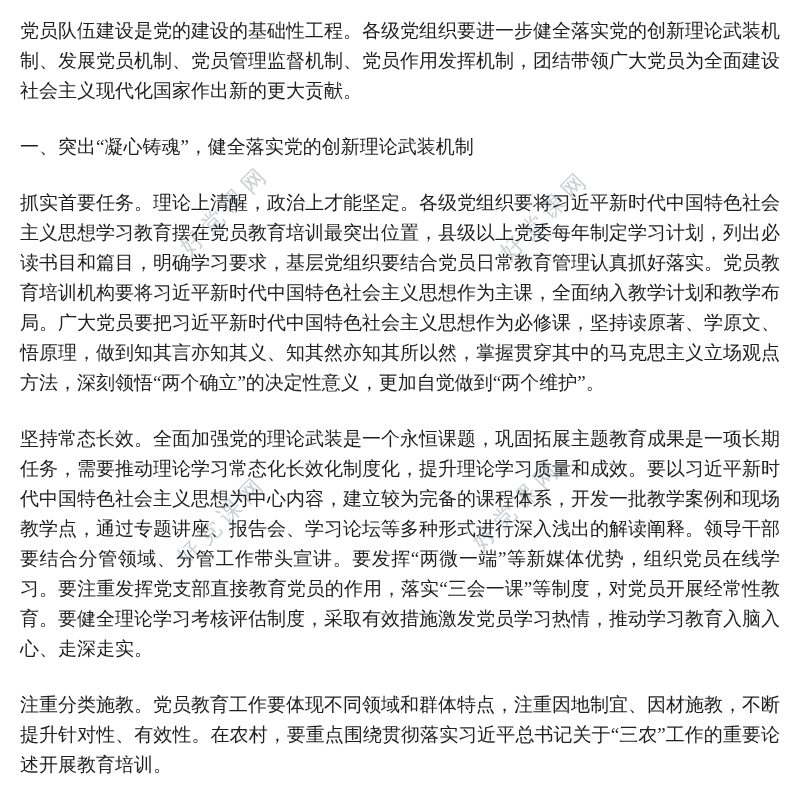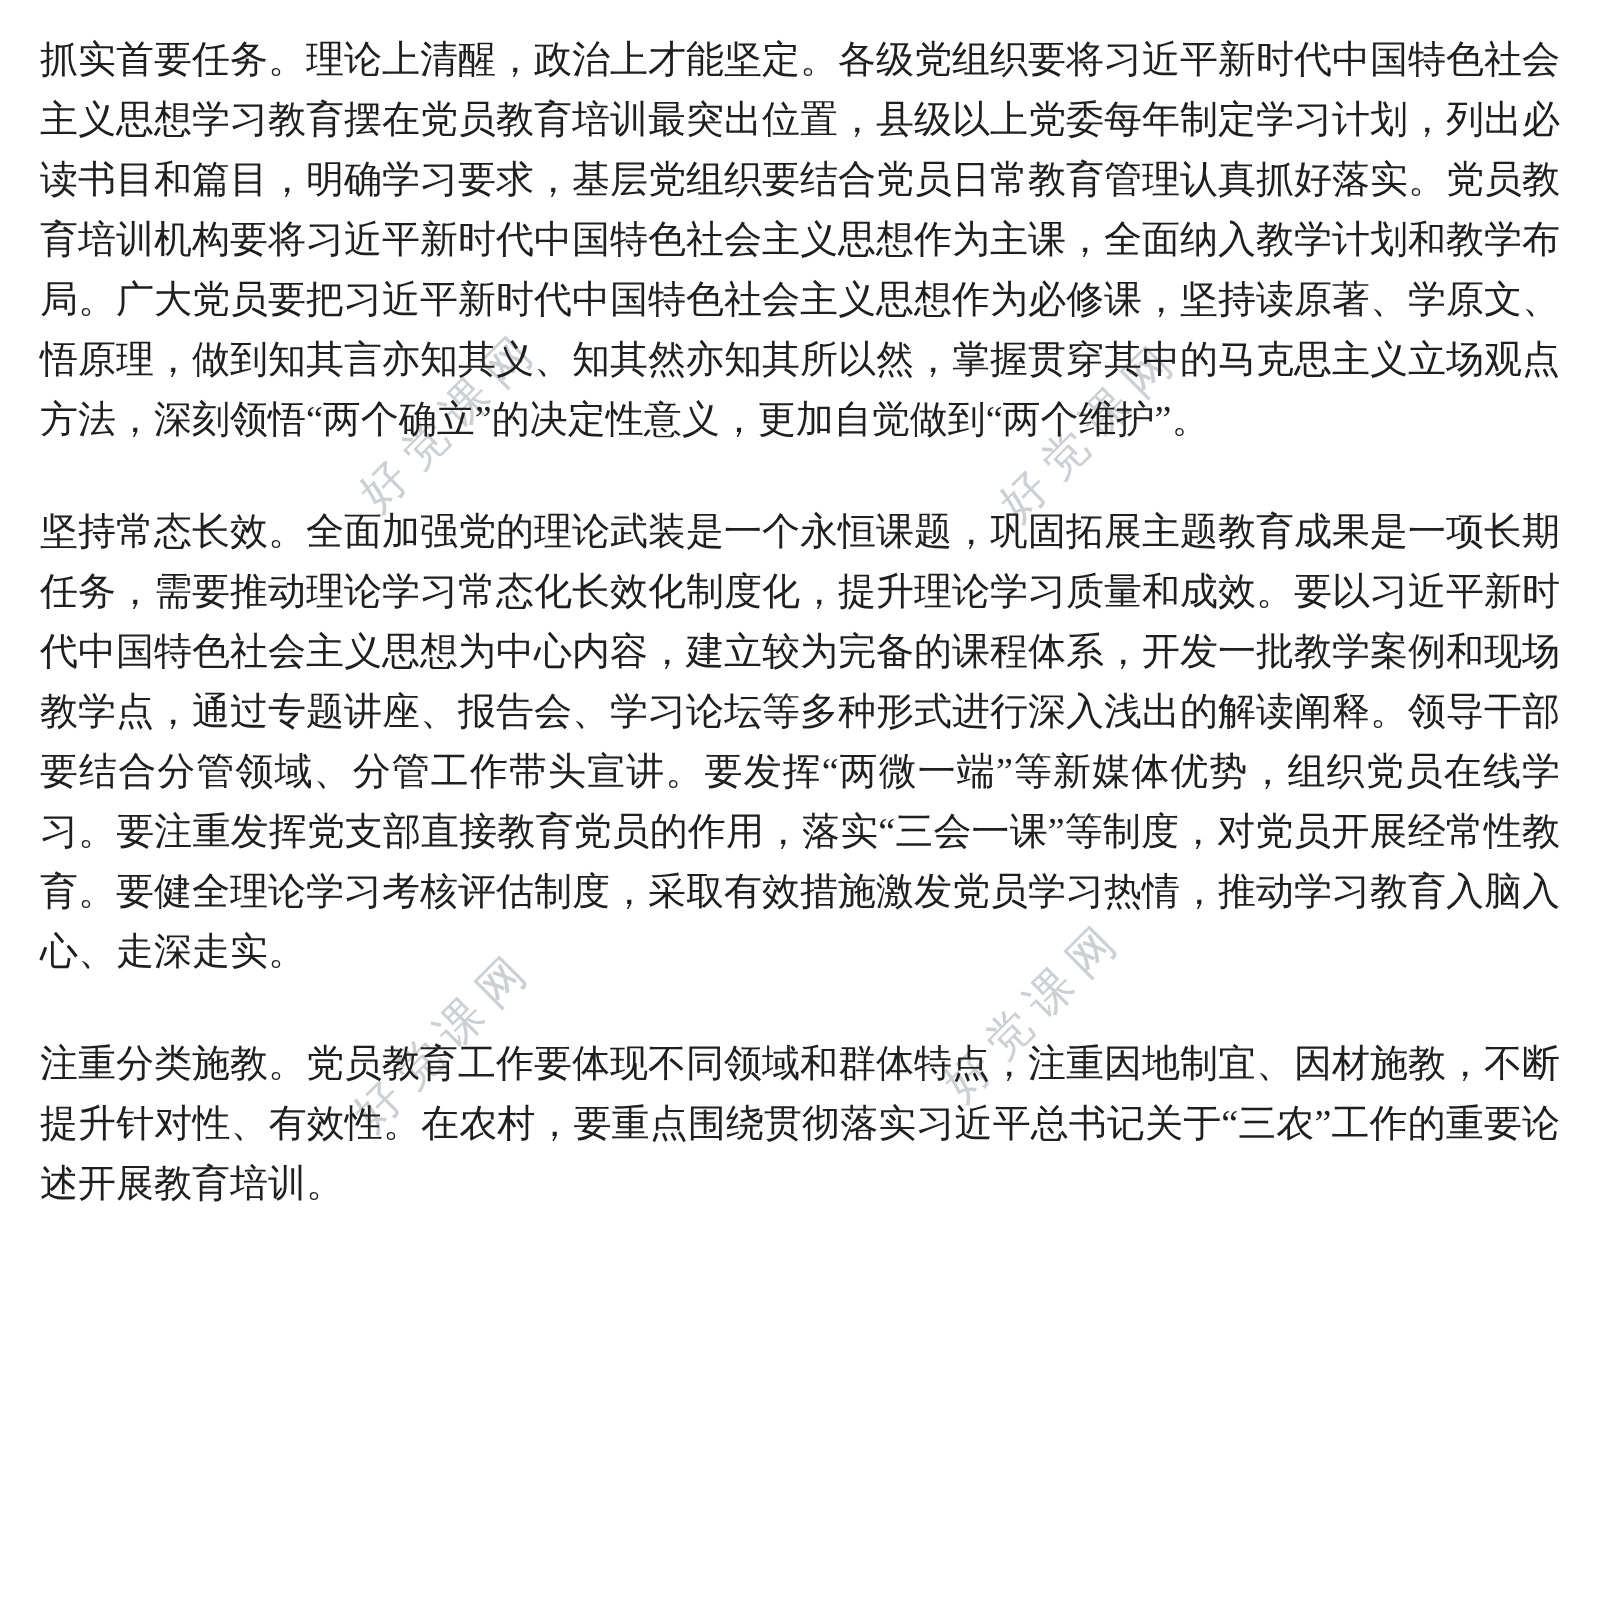--- a/index.html
+++ b/index.html
@@ -53,21 +53,23 @@
 <div class="page">
 
   <div class="watermark-layer">
       <div class="watermark" style="left: 225px; top: 210px; color: rgb(204, 208, 212); transform: translate(-50%, -50%) rotate(-45deg);">好党课网</div>
       <div class="watermark" style="left: 545px; top: 215px; color: rgb(204, 208, 212); transform: translate(-50%, -50%) rotate(-45deg);">好党课网</div>
       <div class="watermark" style="left: 222px; top: 520px; color: rgb(204, 208, 212); transform: translate(-50%, -50%) rotate(-45deg);">好党课网</div>
       <div class="watermark" style="left: 517px; top: 505px; color: rgb(204, 208, 212); transform: translate(-50%, -50%) rotate(-45deg);">好党课网</div>
     </div>
 
   <div class="content">
+    <p>党员队伍建设是党的建设的基础性工程。各级党组织要进一步健全落实党的创新理论武装机制、发展党员机制、党员管理监督机制、党员作用发挥机制，团结带领广大党员为全面建设社会主义现代化国家作出新的更大贡献。</p>
 
+    <h2>一、突出“凝心铸魂”，健全落实党的创新理论武装机制</h2>
 
 
     <p>抓实首要任务。理论上清醒，政治上才能坚定。各级党组织要将习近平新时代中国特色社会主义思想学习教育摆在党员教育培训最突出位置，县级以上党委每年制定学习计划，列出必读书目和篇目，明确学习要求，基层党组织要结合党员日常教育管理认真抓好落实。党员教育培训机构要将习近平新时代中国特色社会主义思想作为主课，全面纳入教学计划和教学布局。广大党员要把习近平新时代中国特色社会主义思想作为必修课，坚持读原著、学原文、悟原理，做到知其言亦知其义、知其然亦知其所以然，掌握贯穿其中的马克思主义立场观点方法，深刻领悟“两个确立”的决定性意义，更加自觉做到“两个维护”。</p>
 
     <p>坚持常态长效。全面加强党的理论武装是一个永恒课题，巩固拓展主题教育成果是一项长期任务，需要推动理论学习常态化长效化制度化，提升理论学习质量和成效。要以习近平新时代中国特色社会主义思想为中心内容，建立较为完备的课程体系，开发一批教学案例和现场教学点，通过专题讲座、报告会、学习论坛等多种形式进行深入浅出的解读阐释。领导干部要结合分管领域、分管工作带头宣讲。要发挥“两微一端”等新媒体优势，组织党员在线学习。要注重发挥党支部直接教育党员的作用，落实“三会一课”等制度，对党员开展经常性教育。要健全理论学习考核评估制度，采取有效措施激发党员学习热情，推动学习教育入脑入心、走深走实。</p>
 
     <p>注重分类施教。党员教育工作要体现不同领域和群体特点，注重因地制宜、因材施教，不断提升针对性、有效性。在农村，要重点围绕贯彻落实习近平总书记关于“三农”工作的重要论述开展教育培训。</p>
   </div>
 
 </div>

